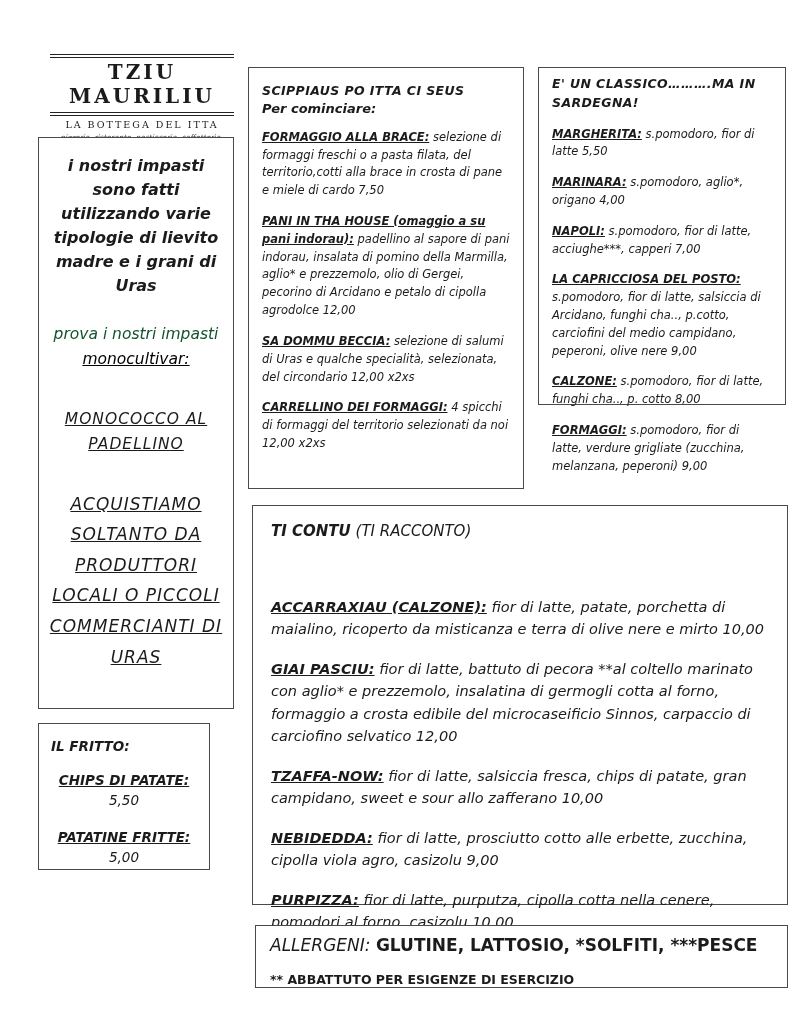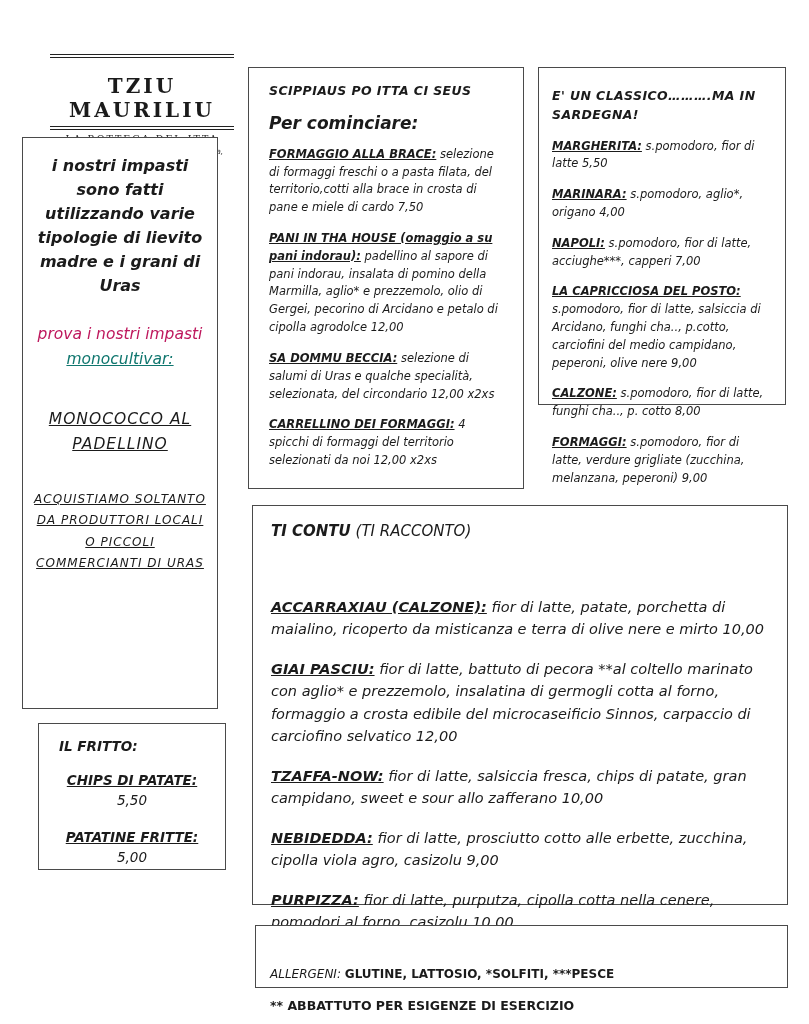--- a/index.html
+++ b/index.html
@@ -3,56 +3,56 @@
 <meta charset="utf-8">
 <style>
   html,body{margin:0;padding:0;background:#fff;}
   .page{position:relative;width:809px;height:1024px;background:#ffffff;overflow:hidden;
         font-family:"DejaVu Sans",sans-serif;color:#1b1b1b;}
   .box{position:absolute;border:1px solid #4a4a4a;background:#fff;box-sizing:border-box;}
 
   
   .logo{position:absolute;left:50px;top:54px;width:184px;text-align:center;}
   .logo-title{font-family:"DejaVu Serif",serif;font-weight:bold;font-size:20px;letter-spacing:3px;
-              border-top:4px double #222;border-bottom:4px double #222;padding:16px 0 4px;}
+              border-top:4px double #222;border-bottom:4px double #222;padding:2px 0 4px;}
   .logo-sub{font-family:"DejaVu Serif",serif;font-size:9.5px;letter-spacing:2px;margin-top:3px;}
   .logo-tag{font-size:7.5px;font-style:italic;margin-top:3px;color:#444;}
 
   
-  .left-box{left:22px;top:137px;width:196px;height:572px;padding:16px 10px;text-align:center;font-style:italic;}
+  .left-box{left:38px;top:137px;width:196px;height:572px;padding:16px 10px;text-align:center;font-style:italic;}
   .intro{font-weight:bold;font-size:16px;line-height:1.5;}
-  .prova{font-size:15.5px;margin-top:24px;line-height:1.55;color:#be185d;}
-  .monoculti{font-size:15.5px;text-decoration:underline;margin-top:4px;color:#0f766e;}
+  .prova{font-size:15.5px;margin-top:24px;line-height:1.55;color:#14532d;}
+  .monoculti{font-size:15.5px;text-decoration:underline;margin-top:4px;color:#000000;}
   .left-item{font-size:15.5px;letter-spacing:1px;text-decoration:underline;margin-top:39px;line-height:1.6;}
-  .acquistiamo{font-size:12px;letter-spacing:1px;text-decoration:underline;margin-top:32px;line-height:1.8;}
+  .acquistiamo{font-size:17px;letter-spacing:1px;text-decoration:underline;margin-top:32px;line-height:1.8;}
 
   
-  .fritto-box{left:38px;top:723px;width:188px;height:147px;padding:14px 20px;font-style:italic;}
+  .fritto-box{left:38px;top:723px;width:172px;height:147px;padding:14px 12px;font-style:italic;}
   .fritto-title{font-weight:bold;font-size:13.5px;}
   .fritto-item{font-size:13.5px;margin-top:16px;line-height:1.5;text-align:center;}
   .fritto-name{font-weight:bold;text-decoration:underline;}
 
   
-  .starters-box{left:248px;top:67px;width:276px;height:422px;padding:14px 20px;font-style:italic;}
-  .classics-box{left:538px;top:67px;width:248px;height:338px;padding:19px 13px;font-style:italic;}
+  .starters-box{left:248px;top:67px;width:276px;height:422px;padding:14px 13px;font-style:italic;}
+  .classics-box{left:538px;top:67px;width:248px;height:338px;padding:7px 13px;font-style:italic;}
   .sec-title{font-weight:bold;font-size:12.5px;letter-spacing:.4px;line-height:1.5;}
-  .sec-sub{font-weight:bold;font-size:17px;margin-top:12px;}
+  .sec-sub{font-weight:bold;font-size:13px;}
   .m-item{margin-top:13px;font-size:11.5px;line-height:1.55;}
   .m-name{font-weight:bold;text-decoration:underline;}
 
   
   .ticontu-box{left:252px;top:505px;width:536px;height:400px;padding:16px 18px;font-style:italic;}
   .tc-title{font-size:15px;}
   .tc-title .t1{font-weight:bold;}
   .tc-item{font-size:14.5px;line-height:1.55;margin-top:17px;}
   .tc-item.first{margin-top:56px;}
 
   
   .allerg-box{left:255px;top:925px;width:533px;height:63px;padding:9px 14px;}
-  .allerg-l1{font-size:12px;margin-top:32px;}
+  .allerg-l1{font-size:17px;}
   .allerg-label{font-style:italic;}
   .allerg-text{font-weight:bold;}
   .allerg-l2{font-size:12.5px;font-weight:bold;margin-top:17px;}
 </style>
 </head>
 <body>
 
 <div class="page">
 
   <div class="logo">

